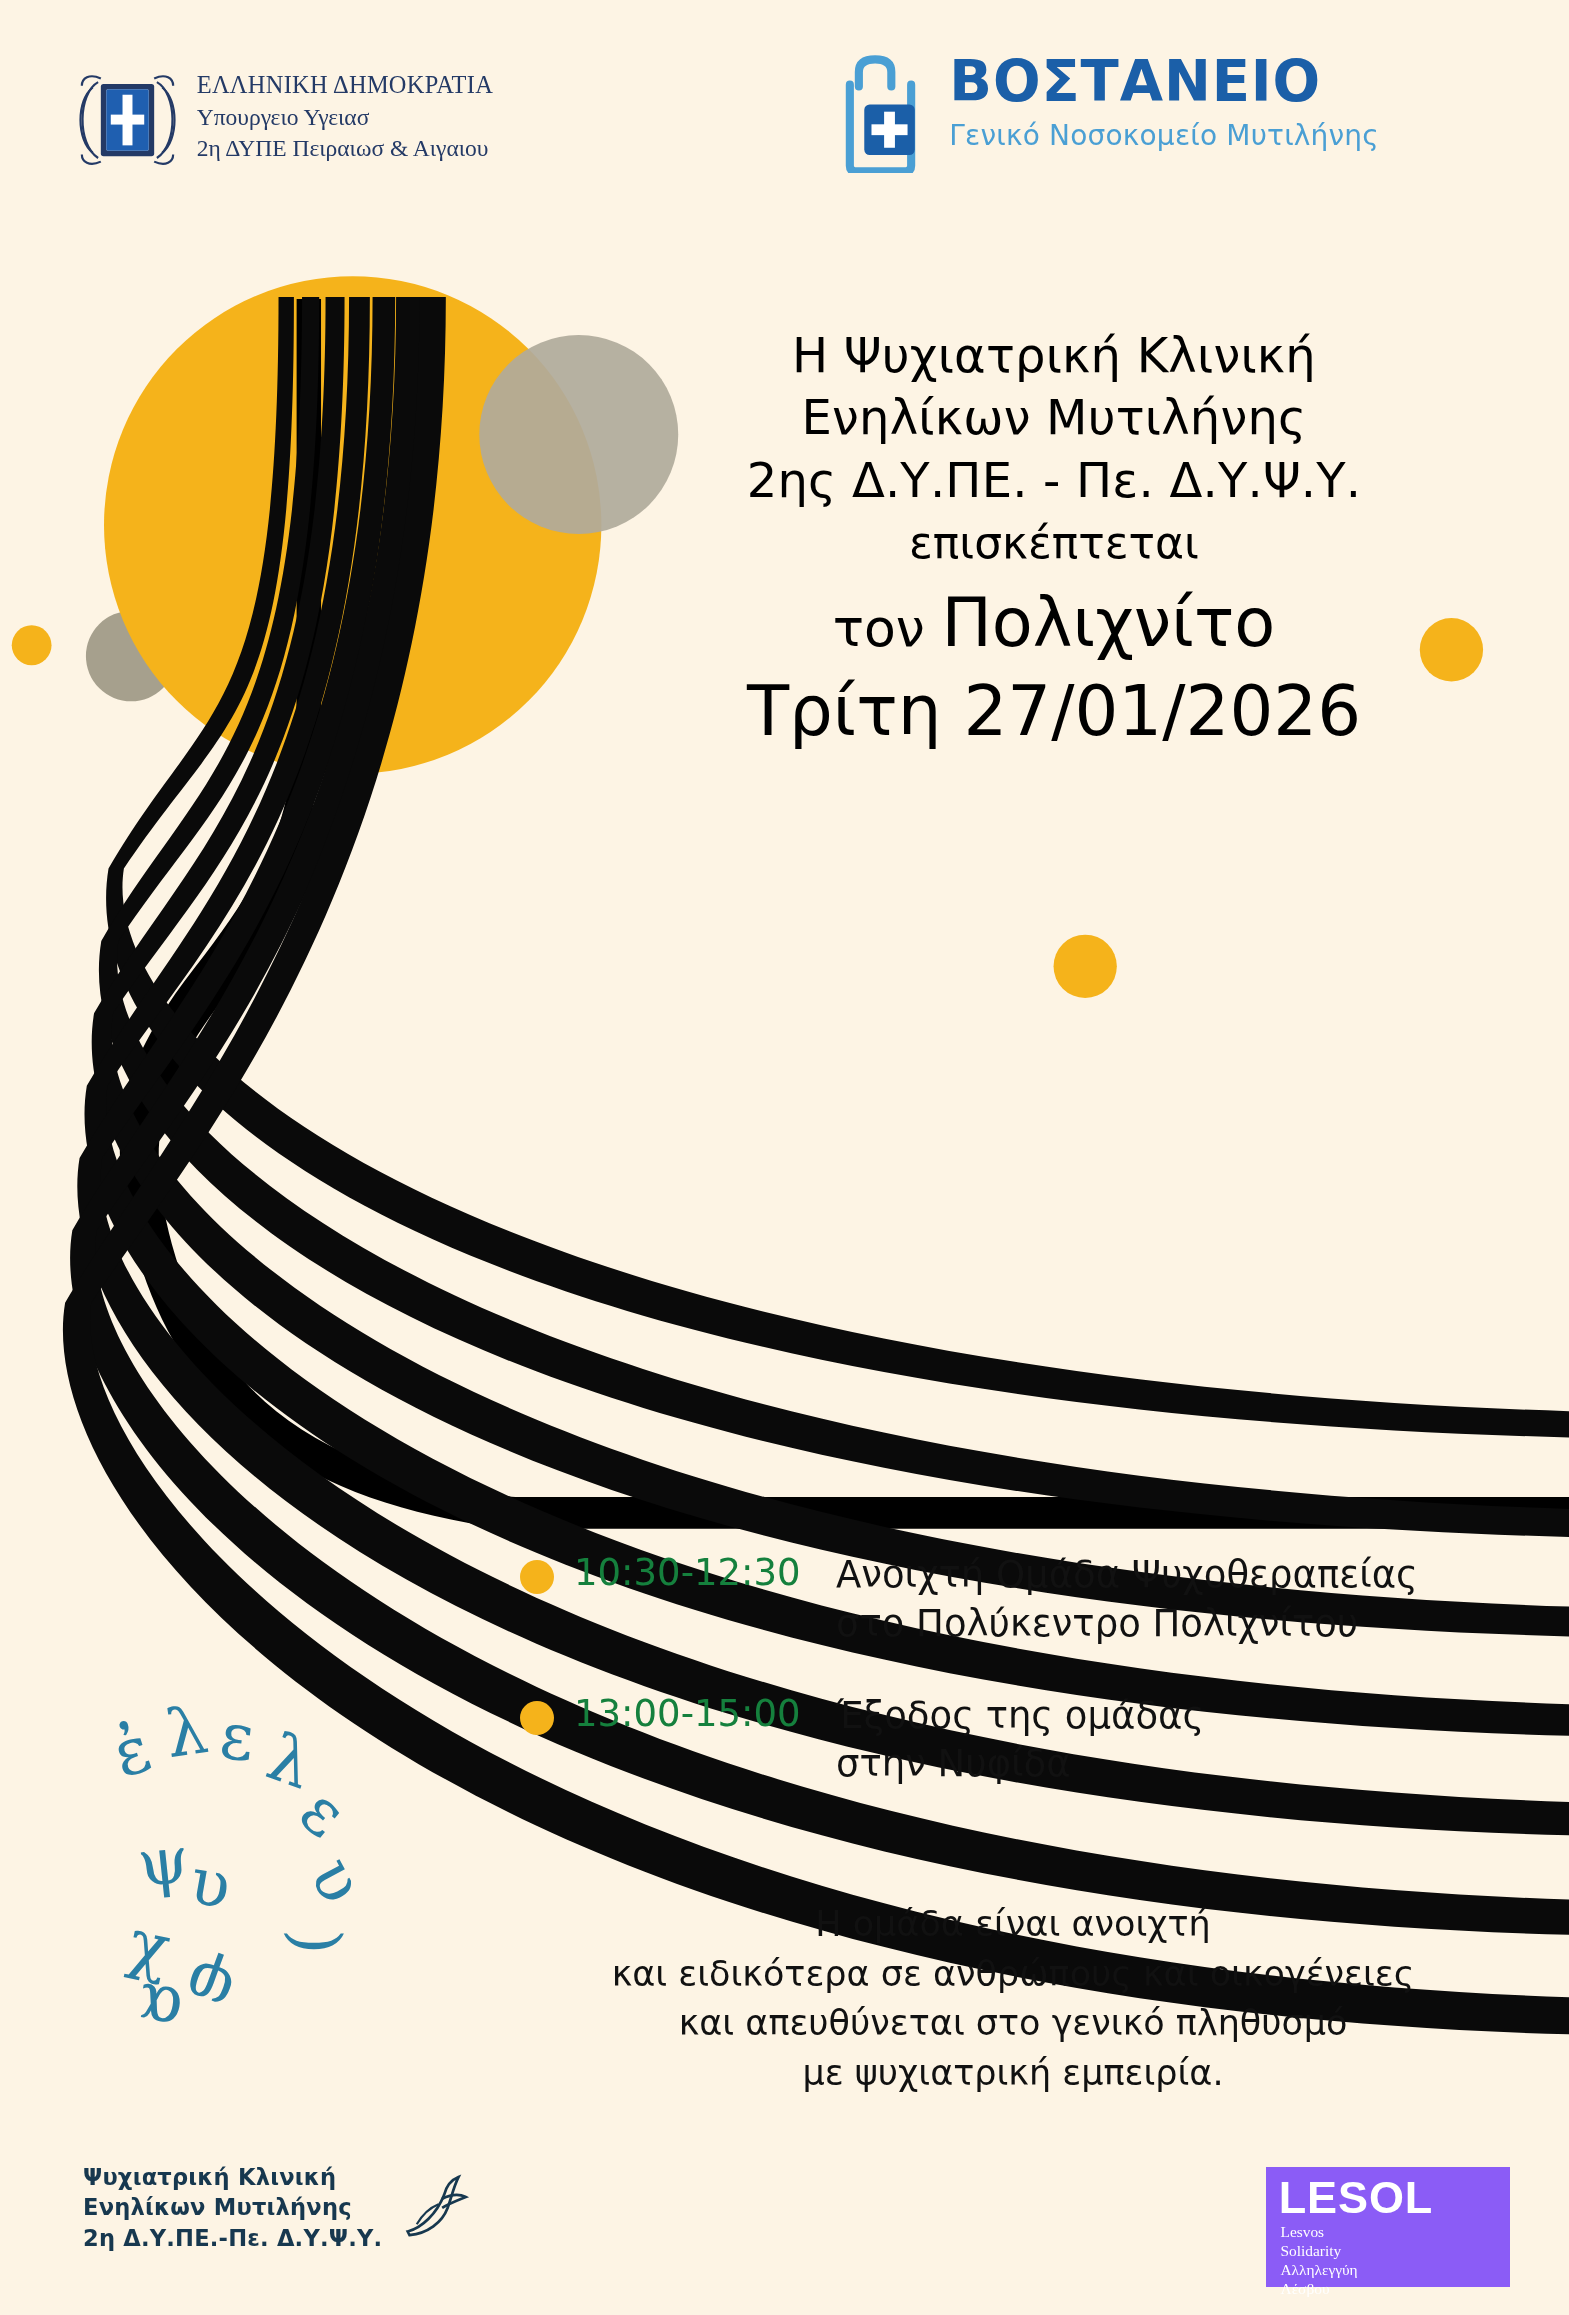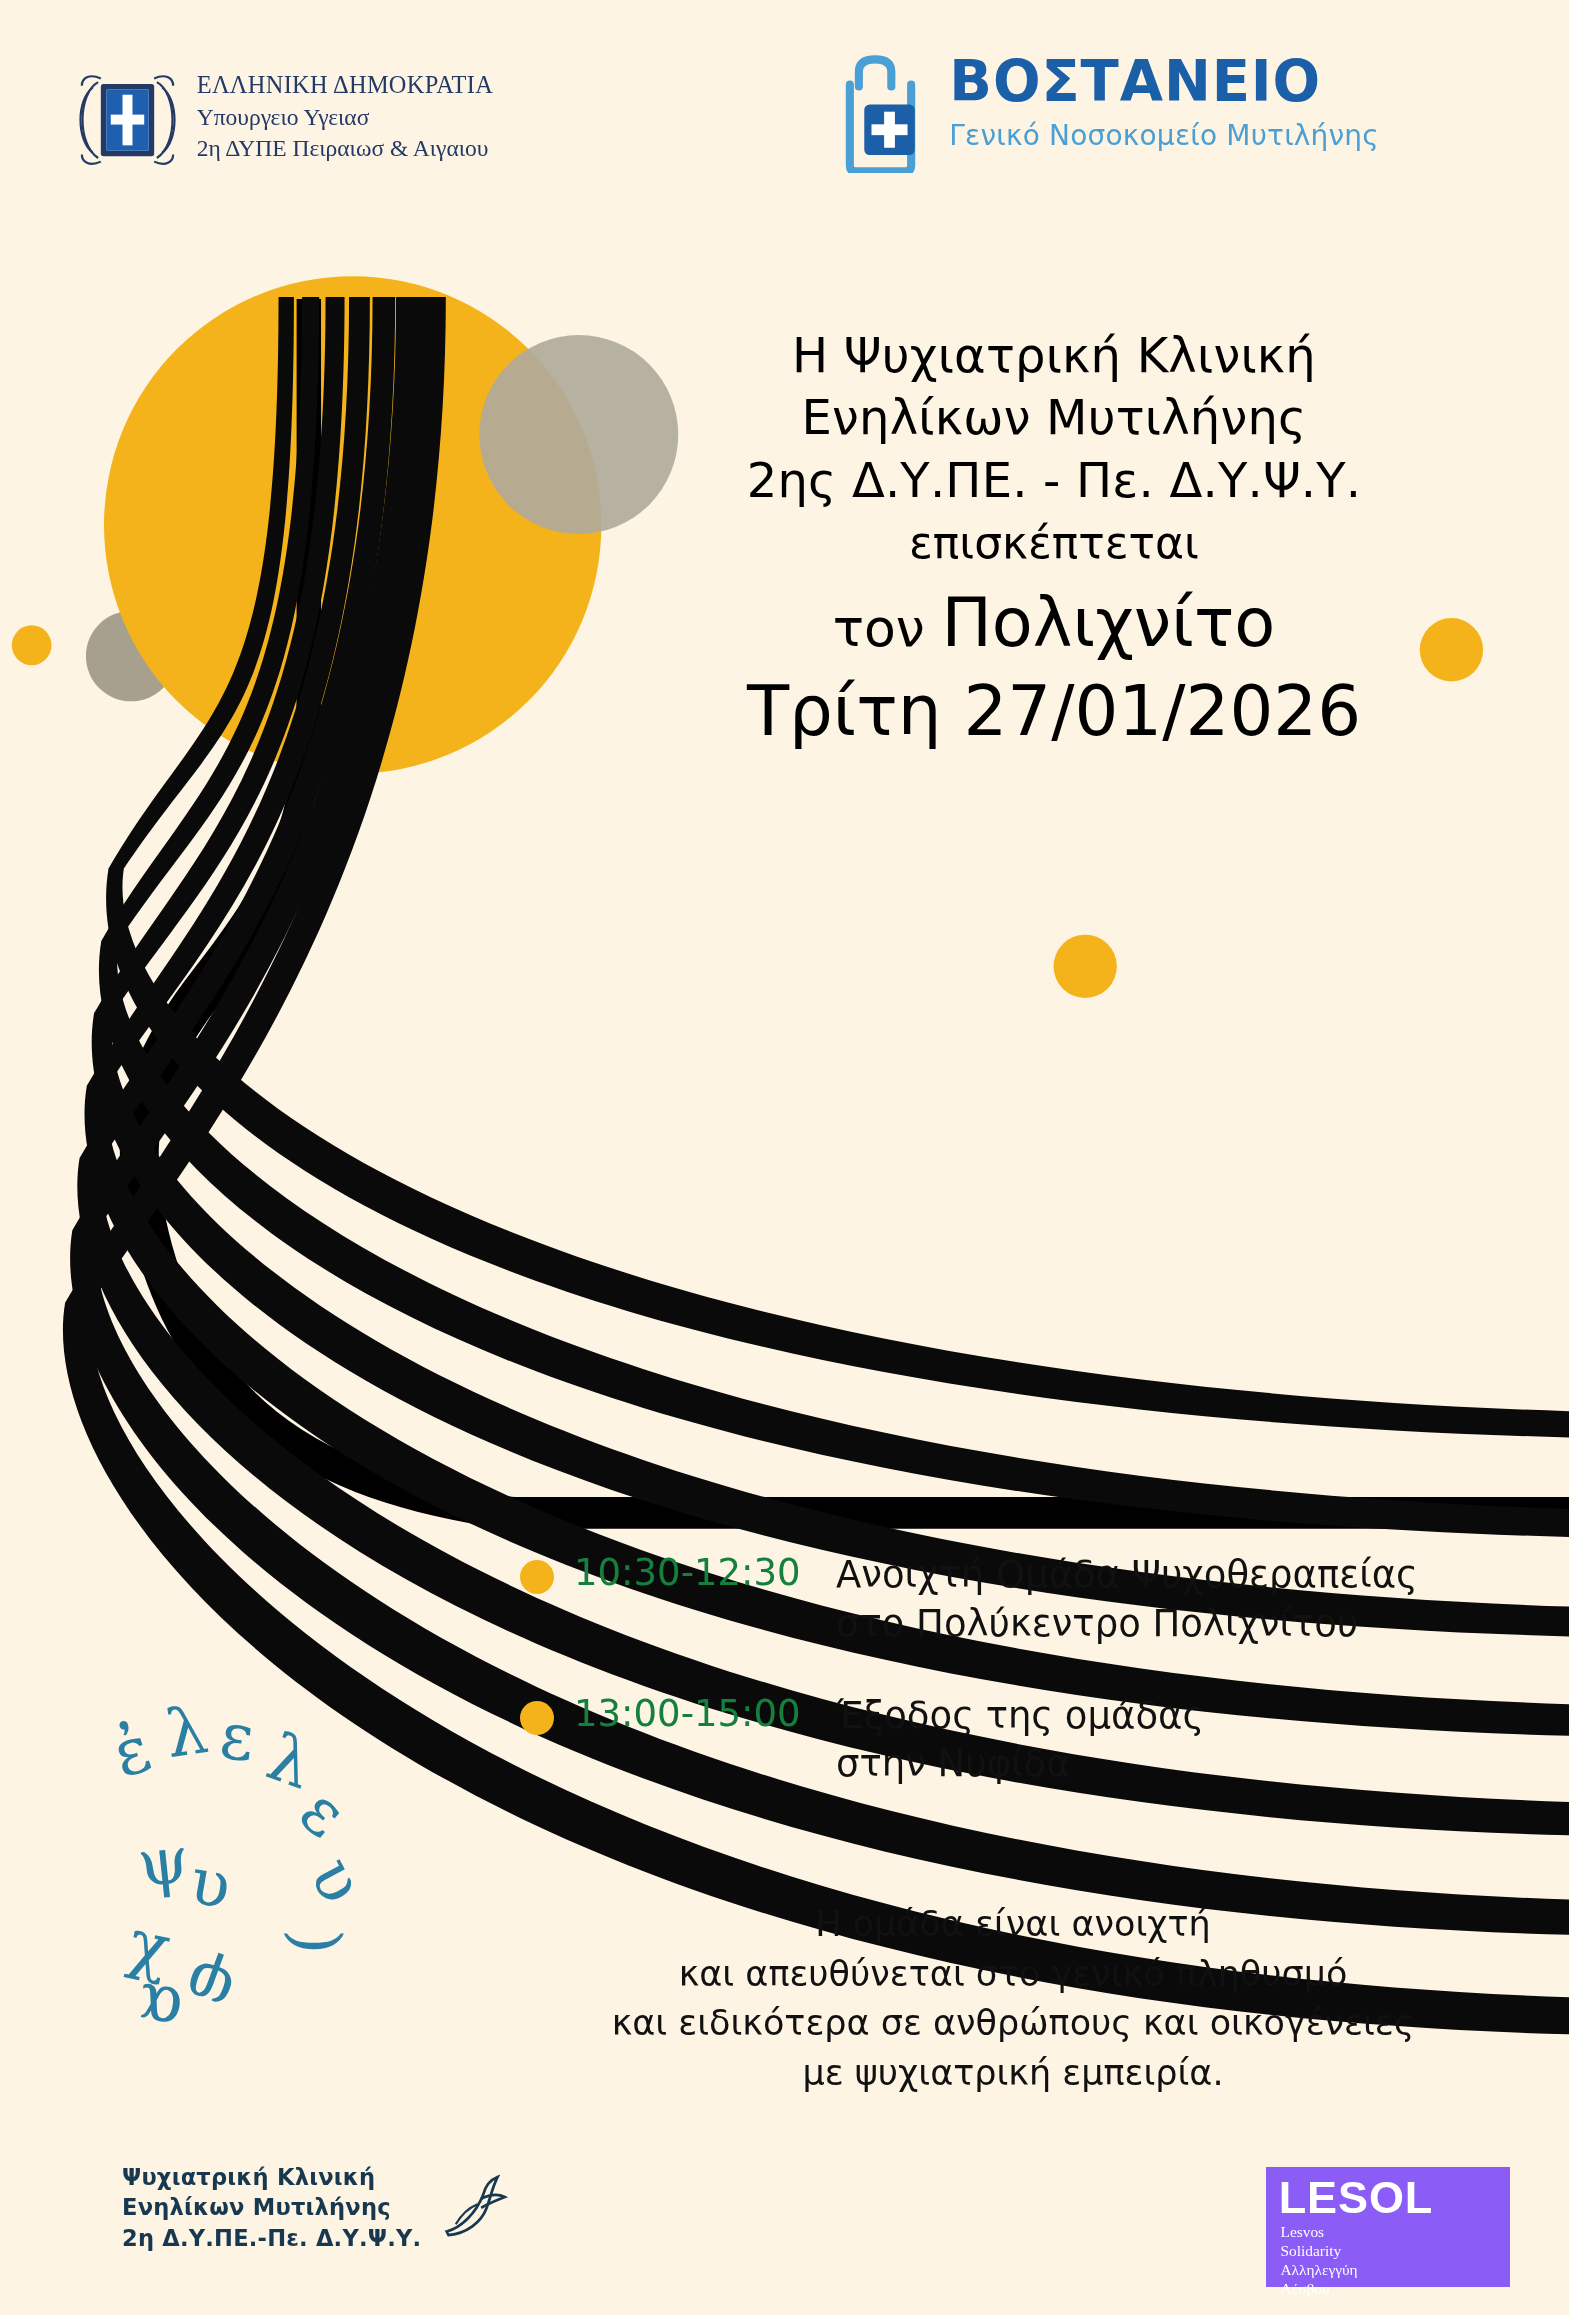--- a/index.html
+++ b/index.html
@@ -175,21 +175,20 @@
     top: 2162px;
     display: flex;
     align-items: center;
   }
   .clinic-text {
     font-size: 22.6px;
     font-weight: bold;
     color: #17384f;
     line-height: 1.34;
     letter-spacing: 0.2px;
-    margin-left: 39px;
   }
   .clinic-bird {
     margin-left: 12.7px;
     width: 78px; height: 78px;
   }
 
   
   .lesol {
     position: absolute;
     left: 1266px;
@@ -339,22 +338,22 @@
       <div class="sched-time">13:00-15:00</div>
       <div class="sched-desc">
         <div>Έξοδος της ομάδας</div>
         <div>στην Νυφίδα</div>
       </div>
     </div>
   </div>
 
   <div class="note">
     <div>Η ομάδα είναι ανοιχτή</div>
+    <div>και ειδικότερα σε ανθρώπους και οικογένειες</div>
     <div>και απευθύνεται στο γενικό πληθυσμό</div>
-    <div>και ειδικότερα σε ανθρώπους και οικογένειες</div>
     <div>με ψυχιατρική εμπειρία.</div>
   </div>
 
   <div class="greek-art">
     <svg viewBox="0 0 420 420" width="380" height="380">
       <g fill="#2a7fa5" font-family="DejaVu Serif, serif" font-size="72">
         <text x="40" y="95" transform="rotate(-18 40 95)">ἐ</text>
         <text x="92" y="72" transform="rotate(-8 92 72)">λ</text>
         <text x="146" y="72" transform="rotate(6 146 72)">ε</text>
         <text x="196" y="92" transform="rotate(20 196 92)">λ</text>

